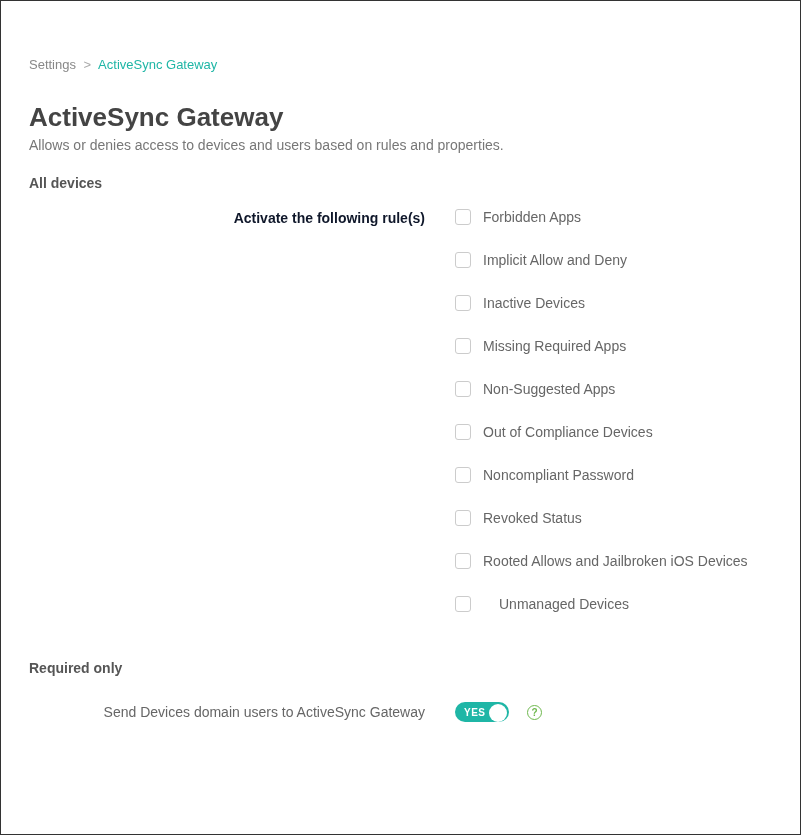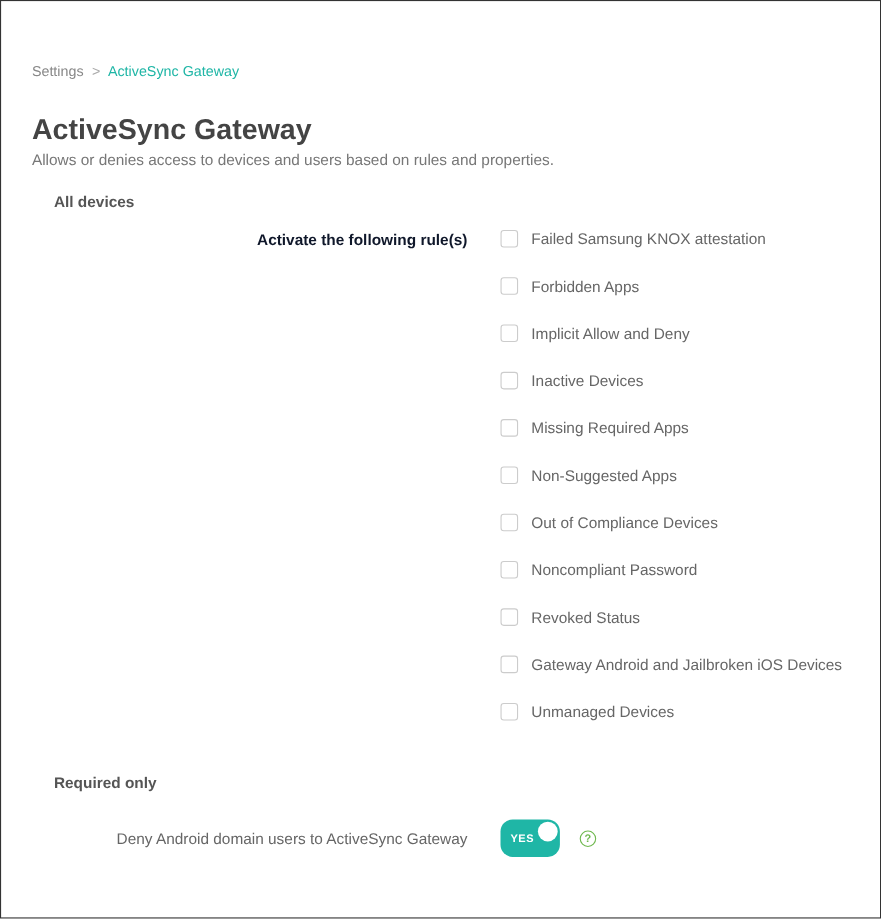--- a/index.html
+++ b/index.html
@@ -39,21 +39,20 @@
       font-size: 14px;
       font-weight: 400;
       color: #777;
       margin-bottom: 22px;
     }
     .section-title {
       font-size: 14px;
       font-weight: 700;
       color: #555;
       margin-bottom: 18px;
-      margin-left: 20px;
     }
     .form-row {
       display: flex;
       align-items: flex-start;
     }
     .form-label-col {
       width: 426px;
       text-align: right;
       padding-right: 30px;
       padding-top: 1px;
@@ -64,20 +63,21 @@
     .form-value-col {
       flex: 1;
     }
     .checkbox-row {
       display: flex;
       align-items: center;
       margin-bottom: 27px;
     }
     .checkbox-row:last-child {
       margin-bottom: 0;
+      gap: 16px;
     }
     .checkbox {
       width: 16px;
       height: 16px;
       border: 1px solid #ccc;
       border-radius: 3px;
       background: #fff;
       margin-right: 12px;
       flex-shrink: 0;
       cursor: pointer;
@@ -101,21 +101,21 @@
       font-size: 14px;
       color: #666;
     }
     .toggle-col {
       flex: 1;
       display: flex;
       align-items: center;
     }
     .toggle {
       width: 54px;
-      height: 34px;
+      height: 20px;
       border-radius: 11px;
       background: #1fb6a6;
       position: relative;
       cursor: pointer;
       display: flex;
       align-items: center;
     }
     .toggle-label {
       color: #fff;
       font-size: 10px;
@@ -159,24 +159,20 @@
 <h1>ActiveSync Gateway</h1>
 <div class="subtitle">Allows or denies access to devices and users based on rules and properties.</div>
 
 <div class="section-title">All devices</div>
 
 <div class="form-row">
   <div class="form-label-col">Activate the following rule(s)</div>
   <div class="form-value-col">
     <div class="checkbox-row">
       <div class="checkbox"></div>
-      <span class="checkbox-label">Failed Samsung KNOX attestation</span>
-    </div>
-    <div class="checkbox-row">
-      <div class="checkbox"></div>
       <span class="checkbox-label">Forbidden Apps</span>
     </div>
     <div class="checkbox-row">
       <div class="checkbox"></div>
       <span class="checkbox-label">Implicit Allow and Deny</span>
     </div>
     <div class="checkbox-row">
       <div class="checkbox"></div>
       <span class="checkbox-label">Inactive Devices</span>
     </div>
@@ -195,33 +191,33 @@
     <div class="checkbox-row">
       <div class="checkbox"></div>
       <span class="checkbox-label">Noncompliant Password</span>
     </div>
     <div class="checkbox-row">
       <div class="checkbox"></div>
       <span class="checkbox-label">Revoked Status</span>
     </div>
     <div class="checkbox-row">
       <div class="checkbox"></div>
-      <span class="checkbox-label">Gateway Android and Jailbroken iOS Devices</span>
+      <span class="checkbox-label">Rooted Allows and Jailbroken iOS Devices</span>
     </div>
     <div class="checkbox-row">
       <div class="checkbox"></div>
       <span class="checkbox-label">Unmanaged Devices</span>
     </div>
   </div>
 </div>
 
 <div class="android-section">
   <div class="section-title">Required only</div>
   <div class="toggle-row">
-    <div class="toggle-label-col">Deny Android domain users to ActiveSync Gateway</div>
+    <div class="toggle-label-col">Send Devices domain users to ActiveSync Gateway</div>
     <div class="toggle-col">
       <div class="toggle">
         <span class="toggle-label">YES</span>
         <div class="toggle-knob"></div>
       </div>
       <div class="help-icon">?</div>
     </div>
   </div>
 </div>
 

